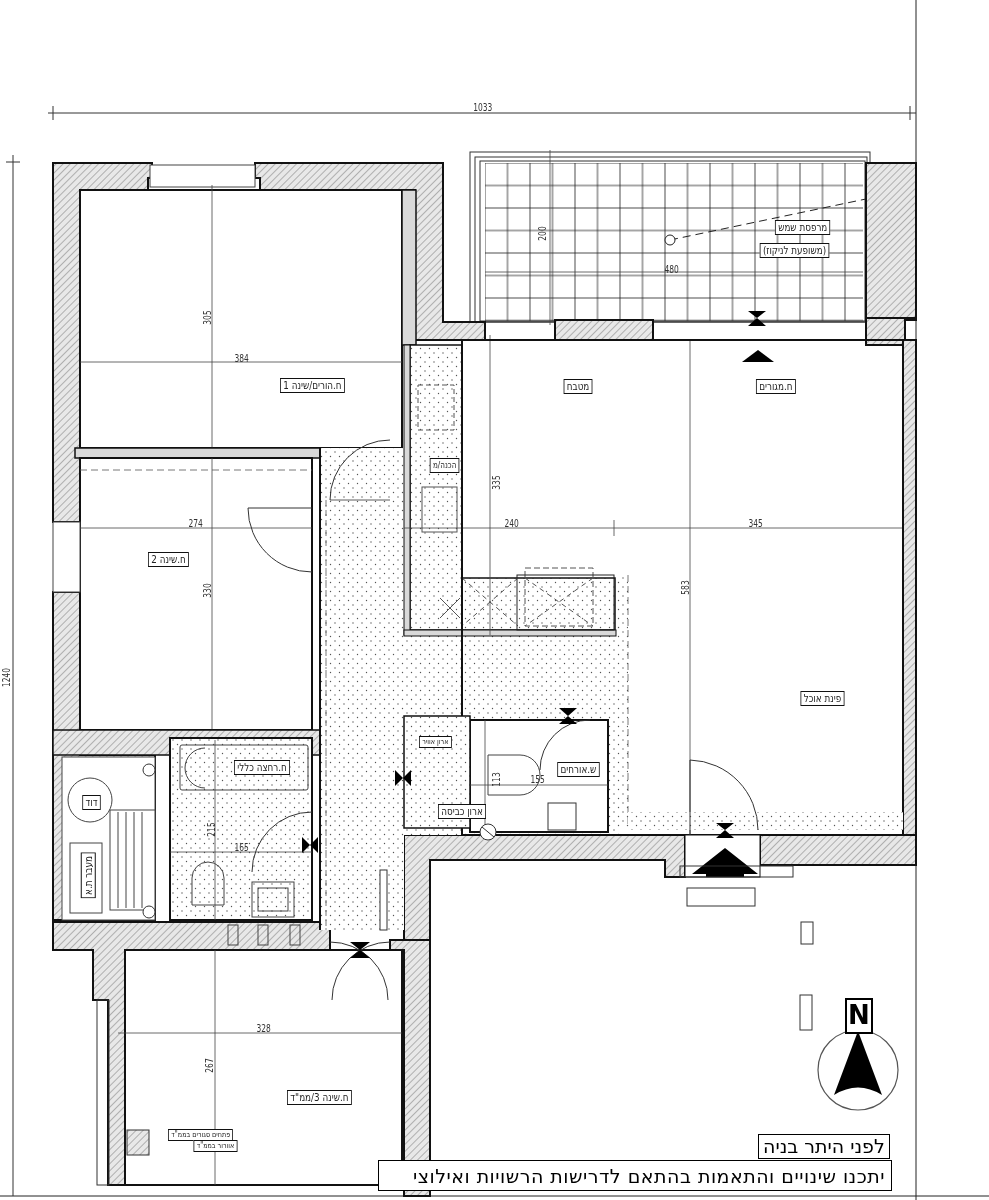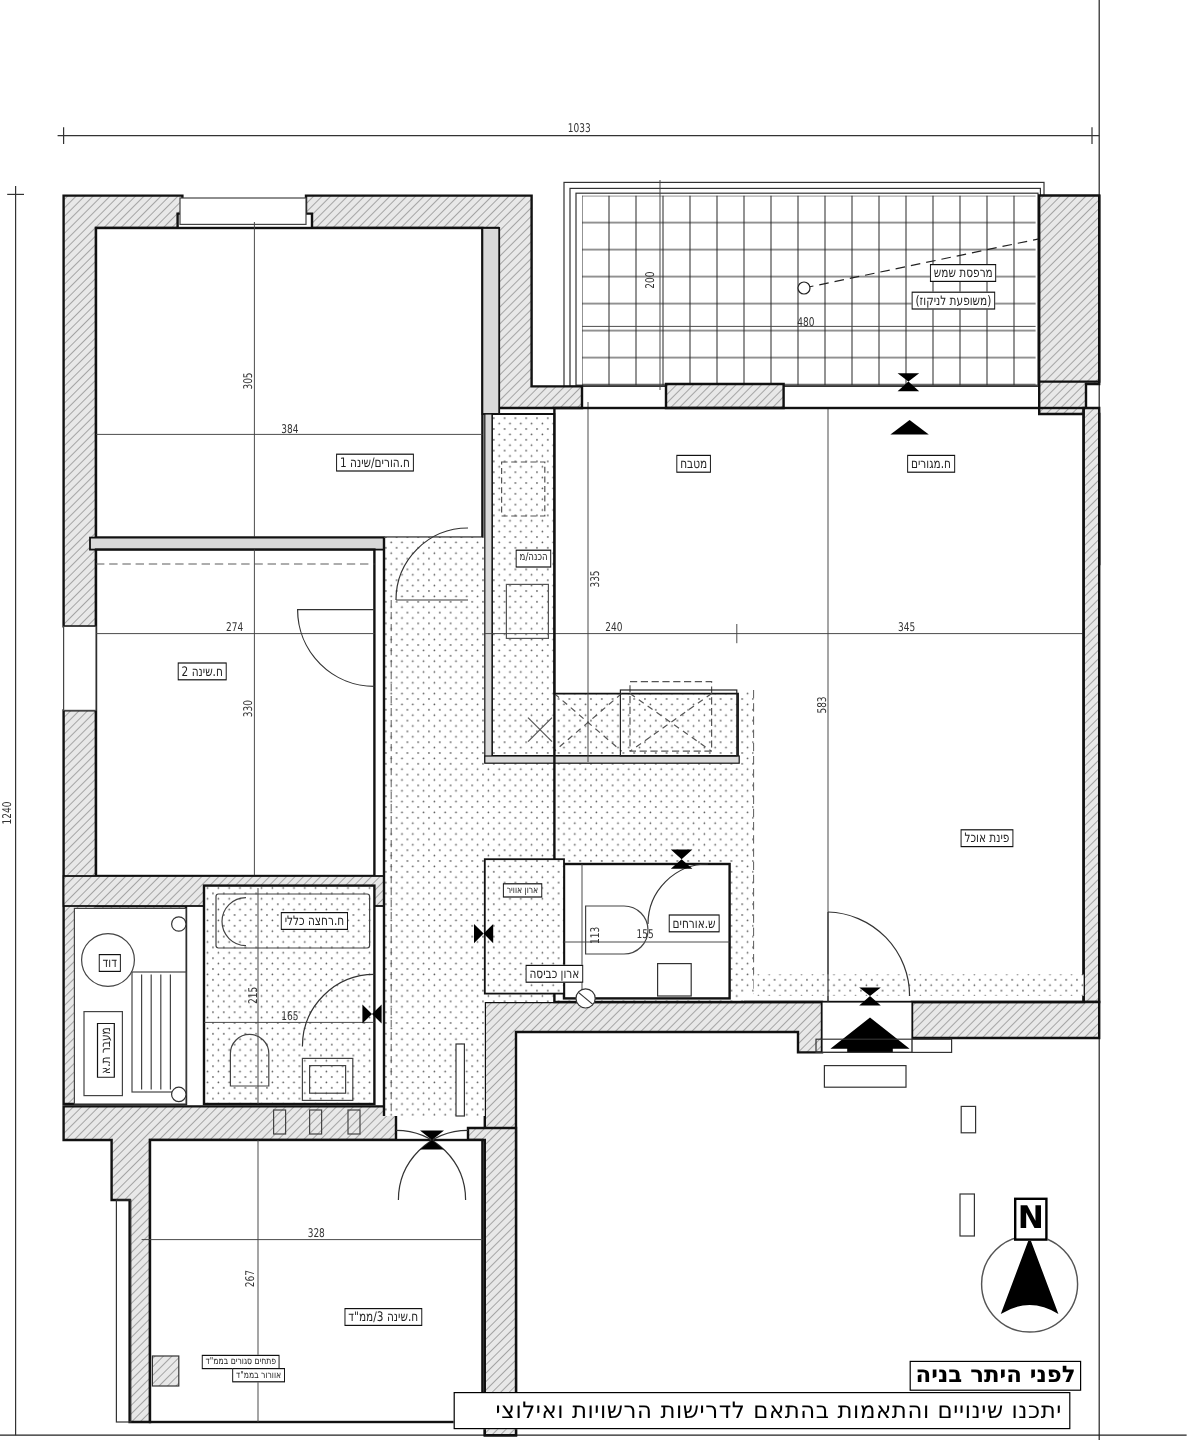--- a/index.html
+++ b/index.html
@@ -1,21 +1,21 @@
 <!DOCTYPE html>
 <html><head>
 <meta charset="utf-8">
 <style>
   html,body{margin:0;padding:0;background:#fff;}
   body{width:989px;height:1200px;position:relative;overflow:hidden;font-family:"DejaVu Sans Condensed","DejaVu Sans",sans-serif;}
   #plan{position:absolute;left:0;top:0;width:989px;height:1200px;}
   .lbl{position:absolute;border:1.5px solid #111;background:#fff;font-size:11px;line-height:13px;padding:0 3px;color:#222;white-space:nowrap;direction:rtl;font-family:"DejaVu Sans","Liberation Sans",sans-serif;transform:scaleX(0.8);transform-origin:center;}
   .dim{position:absolute;font-size:10px;color:#333;font-family:"DejaVu Sans","Liberation Sans",sans-serif;transform:scaleX(0.75);white-space:nowrap;}
   .dim.v{transform:rotate(-90deg) scaleX(0.75);transform-origin:center;}
-  .note1{position:absolute;left:758px;top:1134px;border:1.5px solid #000;background:#fff;font-size:19px;line-height:23px;padding:0 4px;direction:rtl;font-family:"DejaVu Sans","Liberation Sans",sans-serif;font-weight:700;}
+  .note1{position:absolute;left:758px;top:1134px;border:1.5px solid #000;background:#fff;font-size:19px;line-height:23px;padding:0 4px;direction:rtl;font-family:"DejaVu Sans","Liberation Sans",sans-serif;font-weight:400;}
   .note2{position:absolute;left:378px;top:1160px;width:514px;height:31px;border:1.5px solid #000;background:#fff;font-size:19px;line-height:30px;direction:rtl;text-align:right;padding-right:6px;box-sizing:border-box;font-family:"DejaVu Sans","Liberation Sans",sans-serif;letter-spacing:0.5px;}
   .north-n{position:absolute;left:845px;top:998px;width:24px;height:32px;border:2px solid #000;font-size:26px;font-weight:bold;line-height:30px;text-align:center;font-family:"DejaVu Sans","Liberation Sans",sans-serif;background:#fff;}
 </style>
 </head>
 <body>
 
 <svg id="plan" viewBox="0 0 989 1200" xmlns="http://www.w3.org/2000/svg">
   <defs>
     <pattern id="hatch" patternUnits="userSpaceOnUse" width="5" height="5" patternTransform="rotate(45)">
       <rect width="5" height="5" fill="#e8e8e8"></rect>

